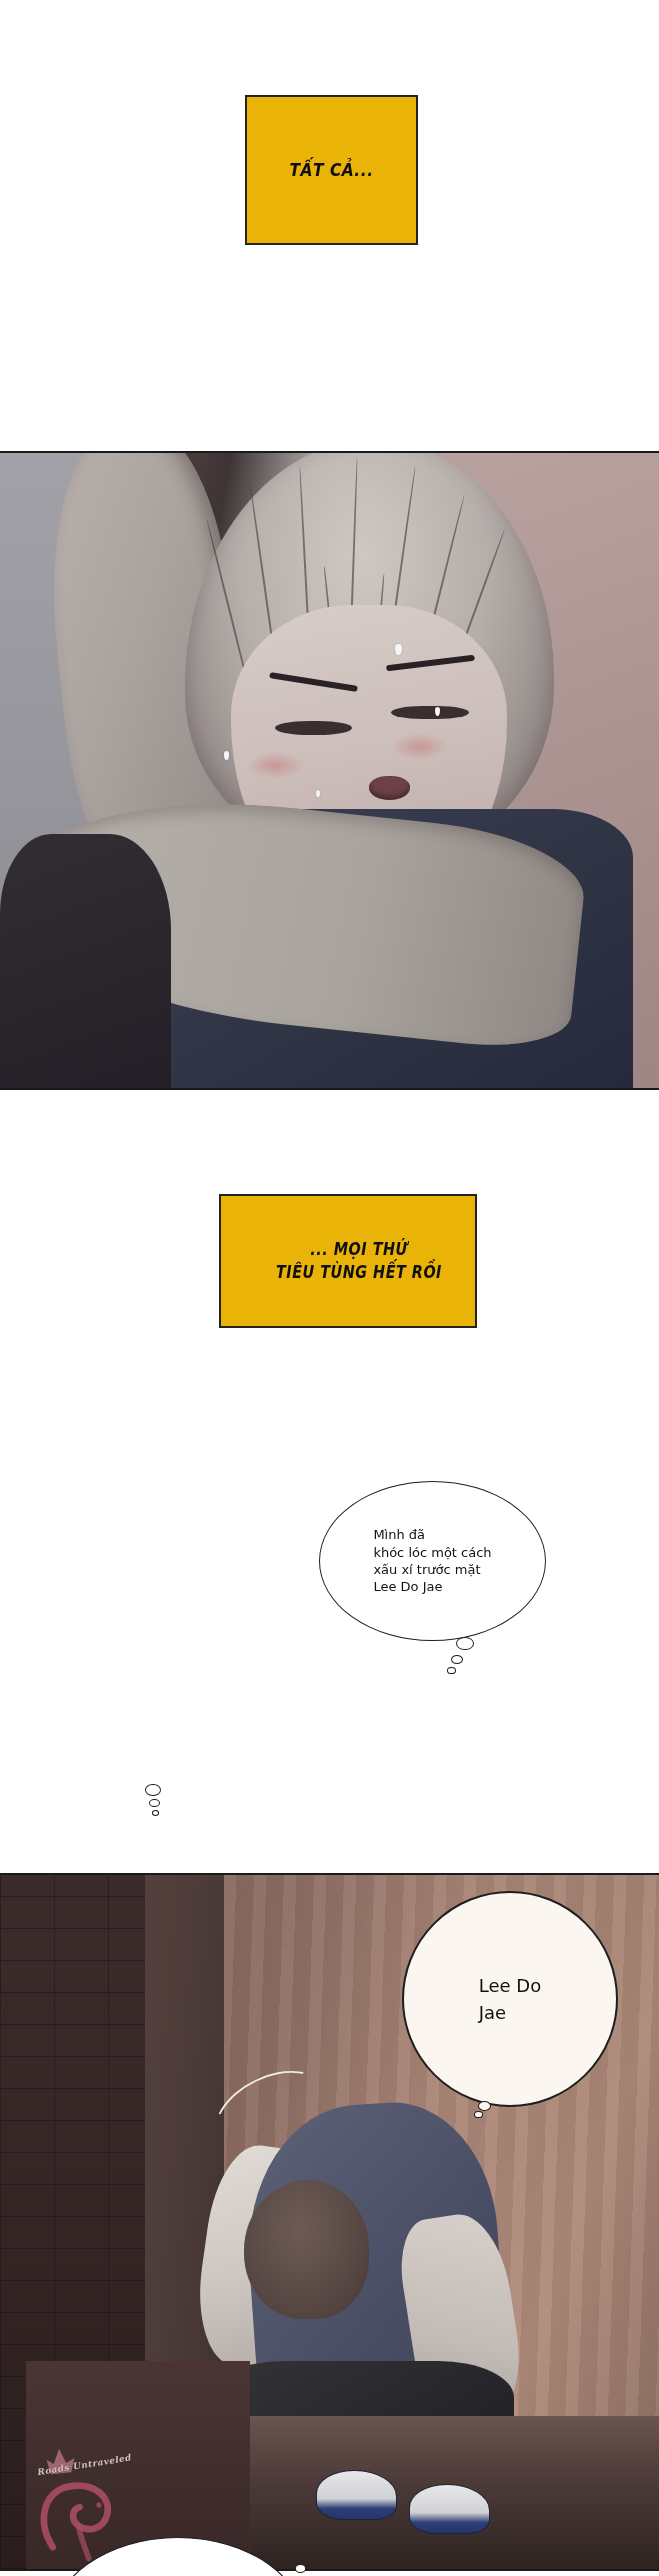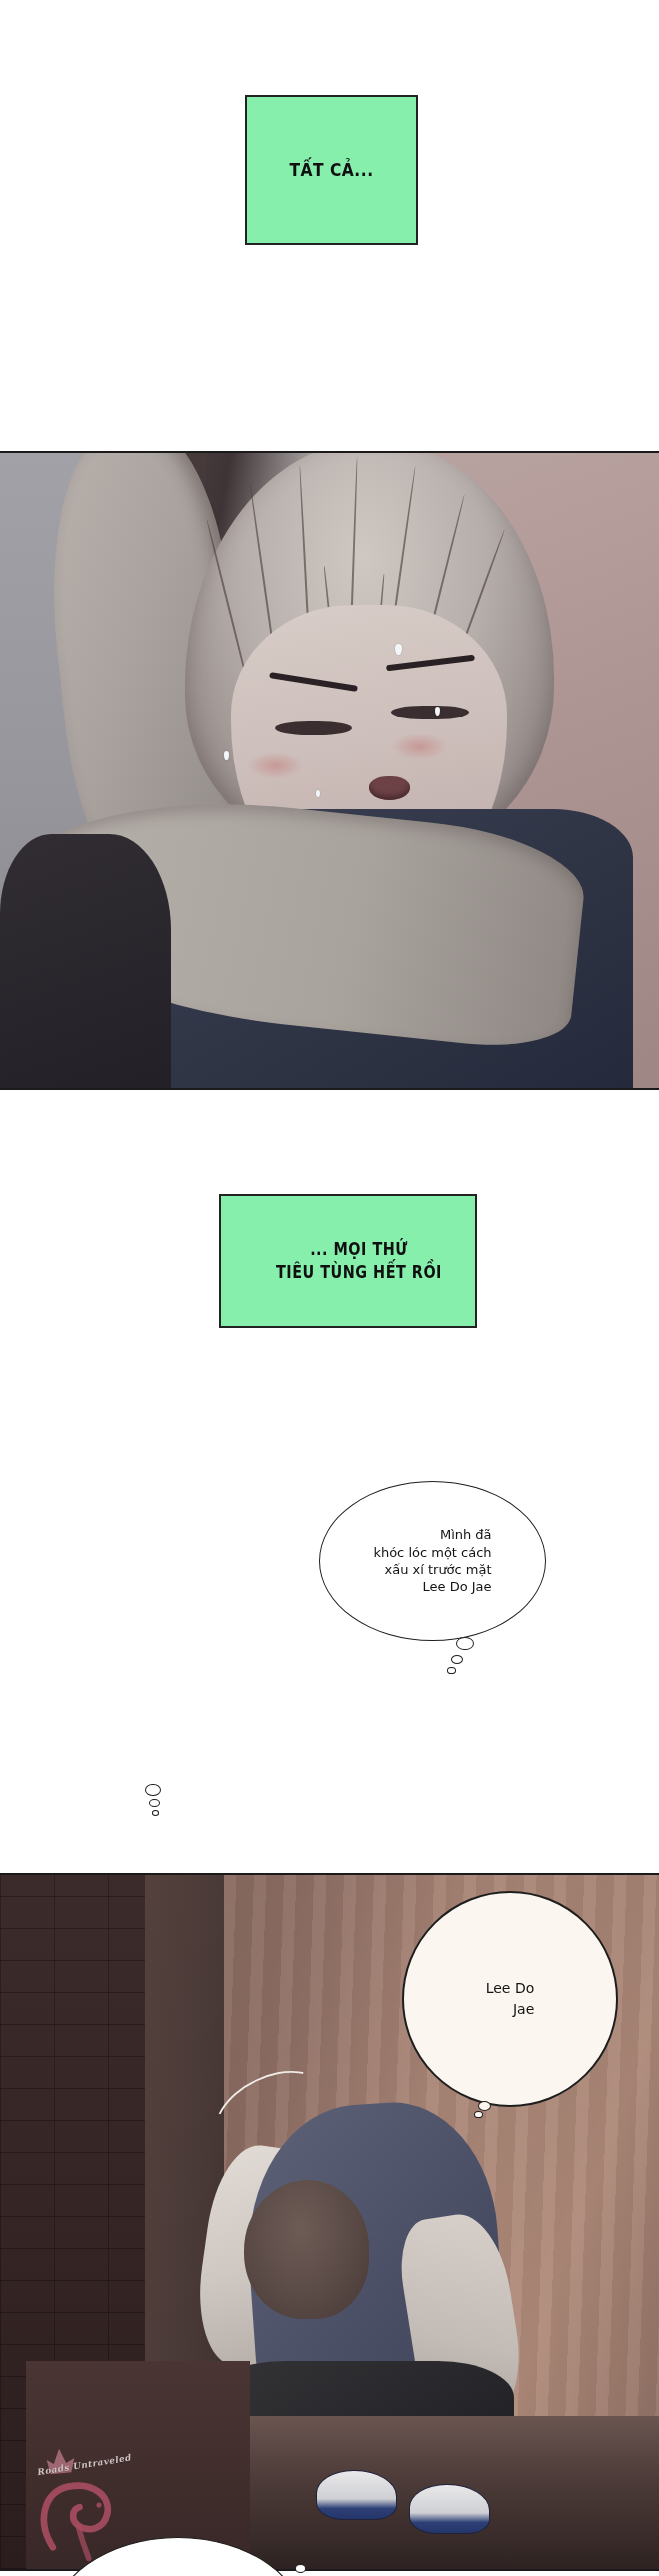--- a/index.html
+++ b/index.html
@@ -12,27 +12,28 @@
     position:relative;
     width:659px;
     height:3072px;
     background:#ffffff;
     overflow:hidden;
   }
 
   
   .caption-box{
     position:absolute;
-    background:#86efac;
+    background:#eab308;
     border:2.1px solid #222222;
     box-sizing:border-box;
     display:flex;
     align-items:center;
     justify-content:center;
     text-align:center;
+    font-style:italic;
   }
   .caption-text{
     font-family:"DejaVu Sans", sans-serif;
     font-weight:bold;
     color:#101010;
     letter-spacing:0.5px;
     line-height:1.32;
     text-transform:uppercase;
     transform:scaleY(1.18);
   }
@@ -226,21 +227,21 @@
 
   
   .bubble{
     position:absolute;
     background:#ffffff;
     border:1.5px solid #1e1e1e;
     border-radius:50%;
     display:flex;
     align-items:center;
     justify-content:center;
-    text-align:right;
+    text-align:left;
     box-sizing:border-box;
   }
   .bubble .btext{
     font-family:"DejaVu Sans", sans-serif;
     color:#121212;
     line-height:1.34;
     padding:0 7.2px;
   }
   .tail-dot{
     position:absolute;
@@ -251,21 +252,21 @@
   }
 
   #bubble-1{ left:319px; top:1481px; width:227px; height:160px; }
   #bubble-1 .btext{ font-size:13px; }
 
   #bubble-2{ left:49px; top:1658px; width:216px; height:138px; }
   #bubble-2 .btext{ font-size:13px; }
 
   #bubble-3{ left:402px; top:1891px; width:216px; height:216px;
              background:#fbf7f0; border-width:2.1px; }
-  #bubble-3 .btext{ font-size:14px; line-height:1.5; }
+  #bubble-3 .btext{ font-size:18px; line-height:1.5; }
 
   #bubble-4{ left:49px; top:2537px; width:258px; height:185px; }
 
   
   #watermark{
     position:absolute;
     left:20.6px; top:2439px;
     width:118px; height:124px;
     pointer-events:none;
     opacity:.82;

